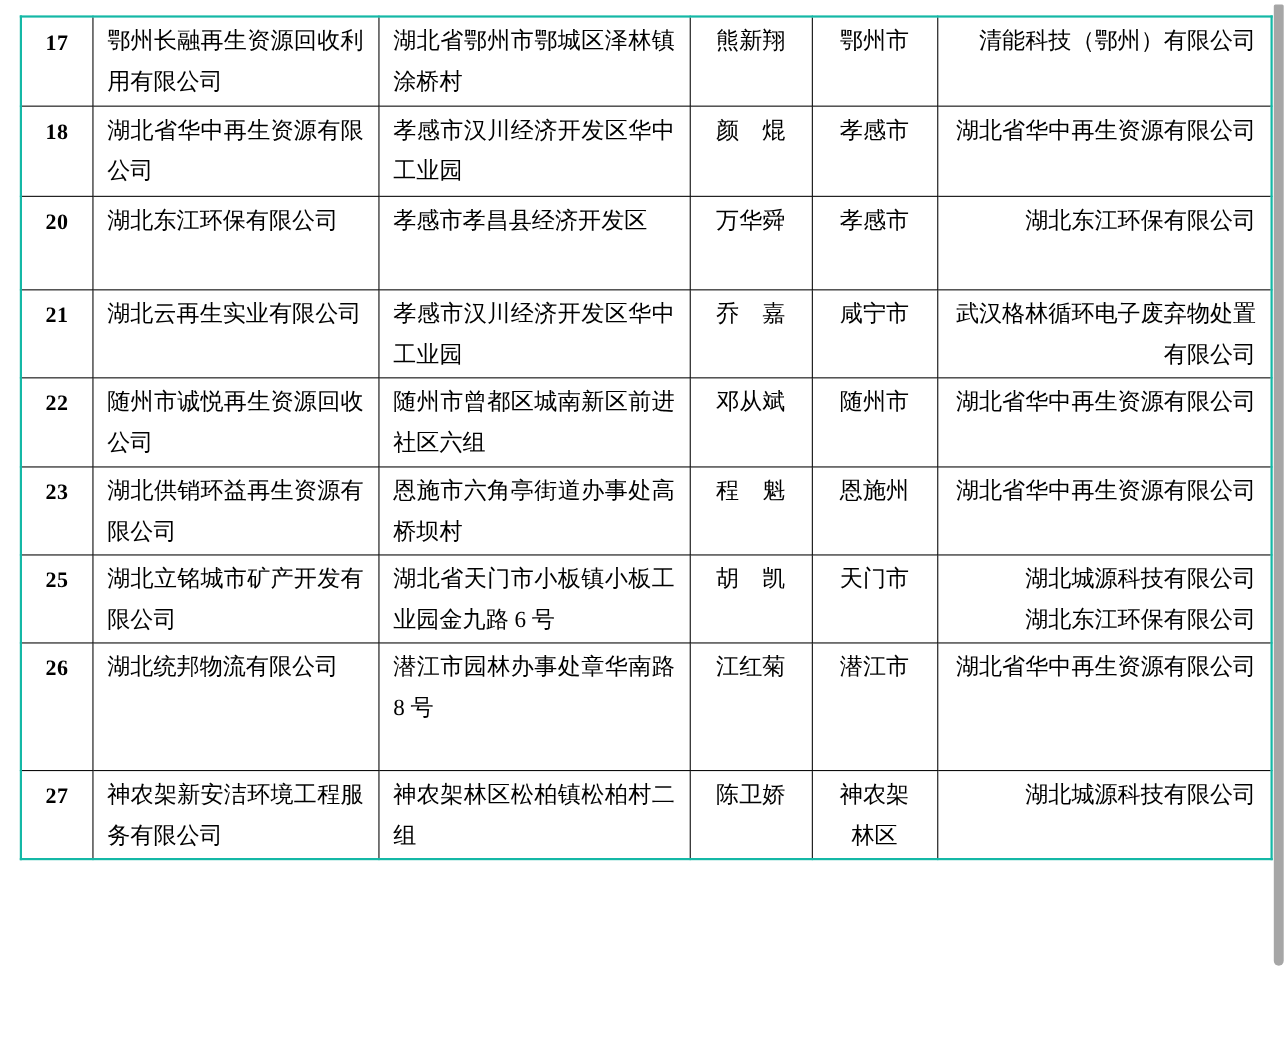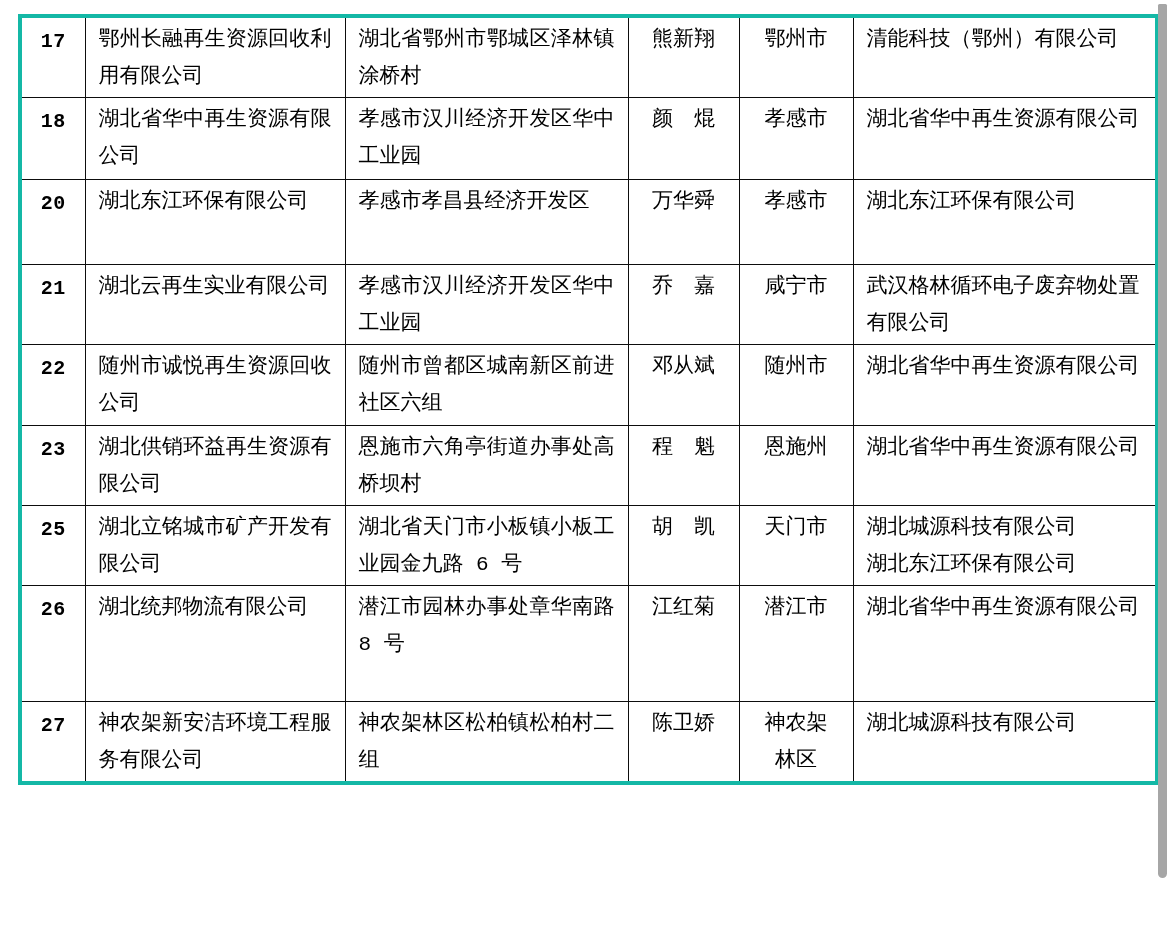--- a/index.html
+++ b/index.html
@@ -17,22 +17,21 @@
   }
   .sheet {
     position: absolute;
     left: 18px;
     top: 14px;
   }
   table.doc-table {
     border-collapse: collapse;
     table-layout: fixed;
     width: 1137px;
-    border: 4px solid #14b8a6;
-    font-family: Liberation Mono, monospace;
+    border: 2px solid #14b8a6;
   }
   col.c-no      { width: 65px; }
   col.c-company { width: 260px; }
   col.c-address { width: 283px; }
   col.c-contact { width: 111px; }
   col.c-city    { width: 114px; }
   col.c-dest    { width: 304px; }
 
   td {
     border: 1.5px solid #0d0d0d;
@@ -53,21 +52,21 @@
   td.company, td.address {
     text-align: justify;
   }
   td.contact, td.city {
     text-align: center;
     padding-left: 18px;
     padding-right: 18px;
     margin-left: 24px;
   }
   td.dest {
-    text-align: left;
+    text-align: right;
     white-space: pre-line;
     margin-left: 33px;
   }
   
   tbody tr:nth-child(1)  { height: 81px; }
   tbody tr:nth-child(2)  { height: 82px; padding-left: 48px; }
   tbody tr:nth-child(3)  { height: 85px; }
   tbody tr:nth-child(4)  { height: 80px; }
   tbody tr:nth-child(5)  { height: 81px; }
   tbody tr:nth-child(6)  { height: 79px; }

